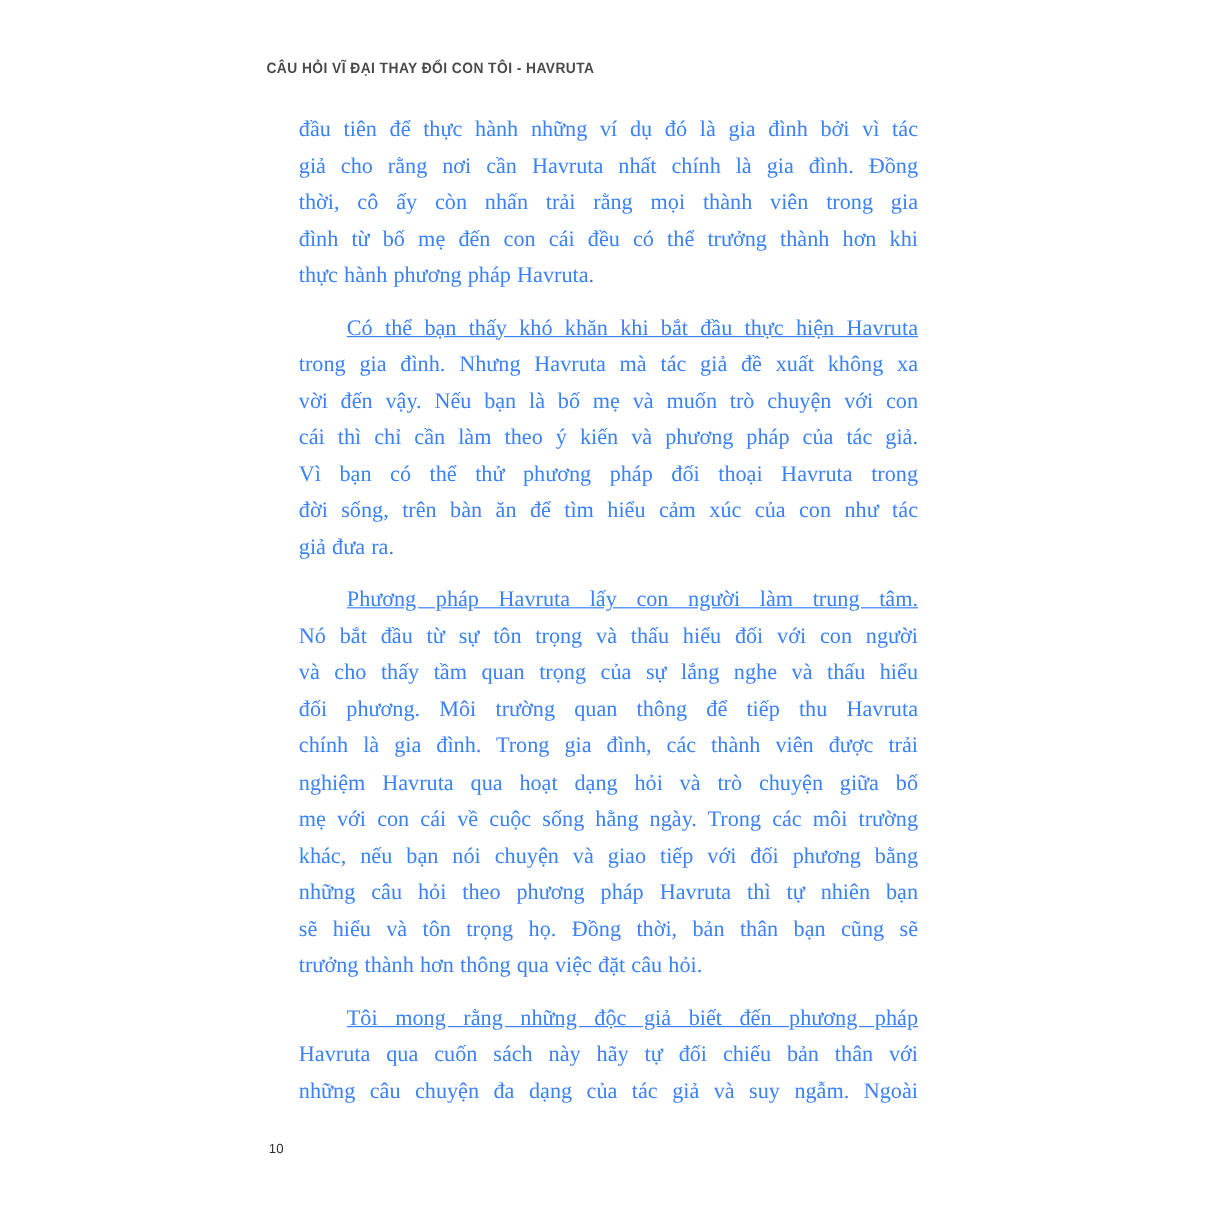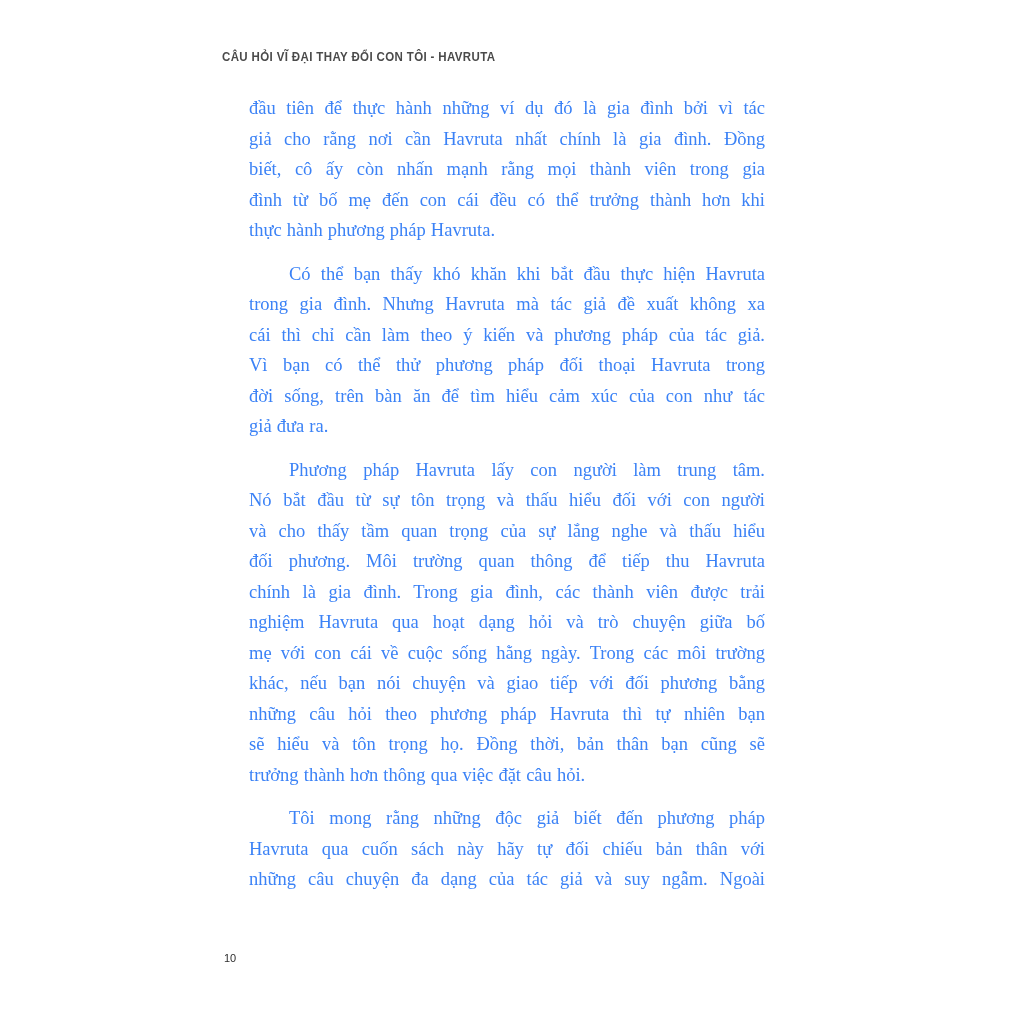--- a/index.html
+++ b/index.html
@@ -44,20 +44,21 @@
   .line {
     text-align: justify;
     text-align-last: justify;
     word-spacing: 0.5px;
   }
   .line.short {
     text-align-last: left;
   }
   .line.indent {
     text-indent: 40px;
+    text-decoration: underline;
   }
   .page-number {
     position: absolute;
     left: 224px;
     top: 952px;
     font-family: "Liberation Sans", "DejaVu Sans", sans-serif;
     font-size: 11px;
     color: #2e2e2e;
   }
 </style>
@@ -66,28 +67,29 @@
 
 <div class="page">
 
   <div class="running-header">CÂU HỎI VĨ ĐẠI THAY ĐỔI CON TÔI - HAVRUTA</div>
 
   <div class="body-block">
 
     <div class="para">
       <div class="line">đầu tiên để thực hành những ví dụ đó là gia đình bởi vì tác</div>
       <div class="line">giả cho rằng nơi cần Havruta nhất chính là gia đình. Đồng</div>
-      <div class="line">biết, cô ấy còn nhấn mạnh rằng mọi thành viên trong gia</div>
+      <div class="line">thời, cô ấy còn nhấn trải rằng mọi thành viên trong gia</div>
       <div class="line">đình từ bố mẹ đến con cái đều có thể trưởng thành hơn khi</div>
       <div class="line short">thực hành phương pháp Havruta.</div>
     </div>
 
     <div class="para">
       <div class="line indent">Có thể bạn thấy khó khăn khi bắt đầu thực hiện Havruta</div>
       <div class="line">trong gia đình. Nhưng Havruta mà tác giả đề xuất không xa</div>
+      <div class="line">vời đến vậy. Nếu bạn là bố mẹ và muốn trò chuyện với con</div>
       <div class="line">cái thì chỉ cần làm theo ý kiến và phương pháp của tác giả.</div>
       <div class="line">Vì bạn có thể thử phương pháp đối thoại Havruta trong</div>
       <div class="line">đời sống, trên bàn ăn để tìm hiểu cảm xúc của con như tác</div>
       <div class="line short">giả đưa ra.</div>
     </div>
 
     <div class="para">
       <div class="line indent">Phương pháp Havruta lấy con người làm trung tâm.</div>
       <div class="line">Nó bắt đầu từ sự tôn trọng và thấu hiểu đối với con người</div>
       <div class="line">và cho thấy tầm quan trọng của sự lắng nghe và thấu hiểu</div>

